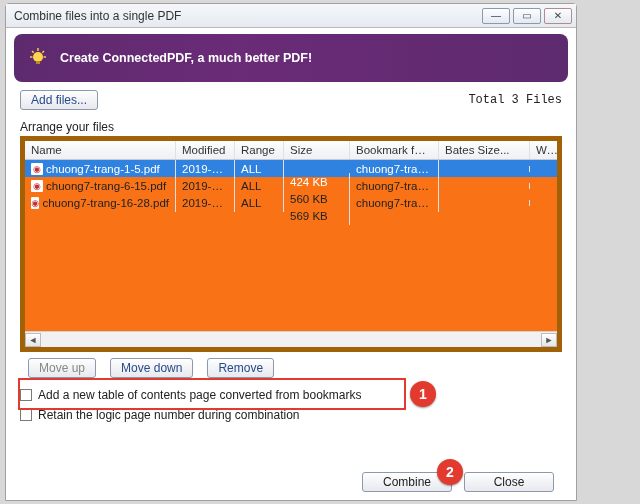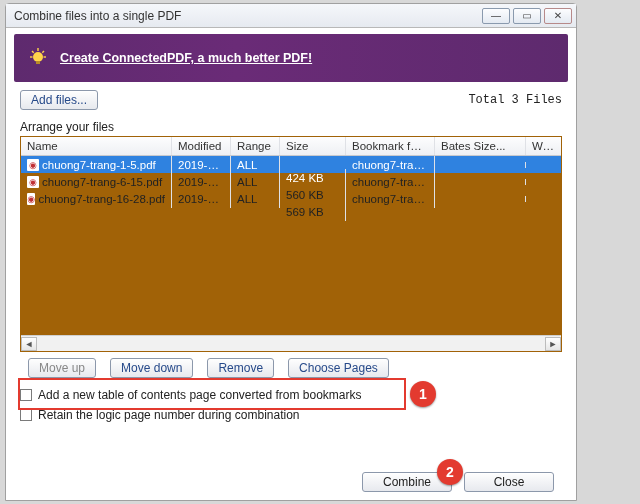--- a/index.html
+++ b/index.html
@@ -3,28 +3,28 @@
 <meta charset="utf-8">
 <style>
   * { box-sizing: border-box; font-family: "Segoe UI", Tahoma, sans-serif; }
   body { margin: 0; background: #d8d8d8; width: 640px; height: 504px; overflow: hidden; position: relative; }
   .window { position: absolute; left: 5px; top: 3px; width: 572px; height: 498px; background: #fff; border: 1px solid #a0a0a0; border-radius: 4px 4px 0 0; }
   .titlebar { height: 24px; background: linear-gradient(#f5f7fb, #e6eaf0); border-bottom: 1px solid #b8b8b8; display: flex; align-items: center; padding: 0 4px 0 8px; font-size: 12px; color: #333; }
   .titlebar .title { flex: 1; }
   .winbtns { display: flex; gap: 3px; }
   .winbtn { width: 28px; height: 16px; border: 1px solid #8a9aae; border-radius: 2px; background: linear-gradient(#fcfdff,#e4eaf2); font-size: 10px; display:flex;align-items:center;justify-content:center;color:#444;}
   .winbtn.close{ border-color:#b78a8a;}
-  .banner { margin: 6px 8px; height: 48px; background: linear-gradient(90deg,#5e2a6e,#6a2b77 40%,#5e2a6e); border-radius: 2px; display:flex; align-items:center; padding:0 14px; color:#fff; font-size:12.5px; gap:12px;text-decoration:underline;}
+  .banner { margin: 6px 8px; height: 48px; background: linear-gradient(90deg,#5e2a6e,#6a2b77 40%,#5e2a6e); border-radius: 8px; display:flex; align-items:center; padding:0 14px; color:#fff; font-size:12.5px; gap:12px;}
   .bulb { width:20px;height:20px;display:flex;align-items:center;justify-content:center;}
   .toolbar-row { display:flex; align-items:center; padding:2px 14px 4px; font-size:12px;}
   .btn { background: linear-gradient(#fefefe,#e7e9ee); border:1px solid #8c98ab; border-radius:3px; padding:2px 10px; font-size:12px; color:#274a8a; cursor:pointer; box-shadow:0 1px 0 #fff inset;}
   .btn.disabled{ color:#888; }
   .total { margin-left:auto; color:#222;font-family:Liberation Mono, monospace; }
   .label { padding: 6px 14px 2px; font-size:12px; color:#222; }
-  .table-wrap { margin:0 14px; border:1px solid #a16207; height:216px; overflow:hidden; position:relative; background:#a16207;}
+  .table-wrap { margin:0 14px; border:5px solid #a16207; height:216px; overflow:hidden; position:relative; background:#f97316;}
   .thead { display:flex; background:linear-gradient(#fdfdfe,#eef0f4); border-bottom:1px solid #c7c9ce; font-size:11.5px; color:#333;}
   .thead .col, .row .cell { padding:3px 6px; border-right:1px solid #dfe1e6; overflow:hidden; white-space:nowrap; text-overflow:ellipsis;}
   .col.name{width:151px;} .col.mod{width:59px;} .col.range{width:49px;} .col.size{width:66px;} .col.book{width:89px;} .col.bates{width:91px;} .col.warn{flex:1;border-right:none;}
   .row{display:flex;font-size:11.5px;color:#222;height:17px;align-items:center;}
   .row.selected{background:#2f82e0;color:#fff;}
   .row .cell.name{width:151px;display:flex;align-items:center;gap:3px;}
   .row .cell.mod{width:59px;} .row .cell.range{width:49px;} .row .cell.size{width:66px;margin-top:26px;} .row .cell.book{width:89px;} .row .cell.bates{width:91px;} .row .cell.warn{flex:1;border-right:none;}
   .ficon{width:12px;height:12px;display:flex;align-items:center;justify-content:center;color:#c03034;font-size:9px;background:#fff;border-radius:1px;}
   .row.selected .ficon{background:#fff;}
   .hscroll{position:absolute;left:0;right:0;bottom:0;height:16px;background:#f1f1f1;border-top:1px solid #d0d0d0;display:flex;align-items:center;}
@@ -128,21 +128,20 @@
       <div class="arrow">◄</div>
       <div class="track"></div>
       <div class="arrow">►</div>
     </div>
   </div>
 
   <div class="action-row">
     <button class="btn disabled">Move up</button>
     <button class="btn">Move down</button>
     <button class="btn">Remove</button>
-    <button class="btn">Choose Pages</button>
   </div>
 
   <div class="check-row">
     <span class="chk"></span>
     <span>Add a new table of contents page converted from bookmarks</span>
   </div>
   <div class="check-row">
     <span class="chk"></span>
     <span>Retain the logic page number during combination</span>
   </div>

